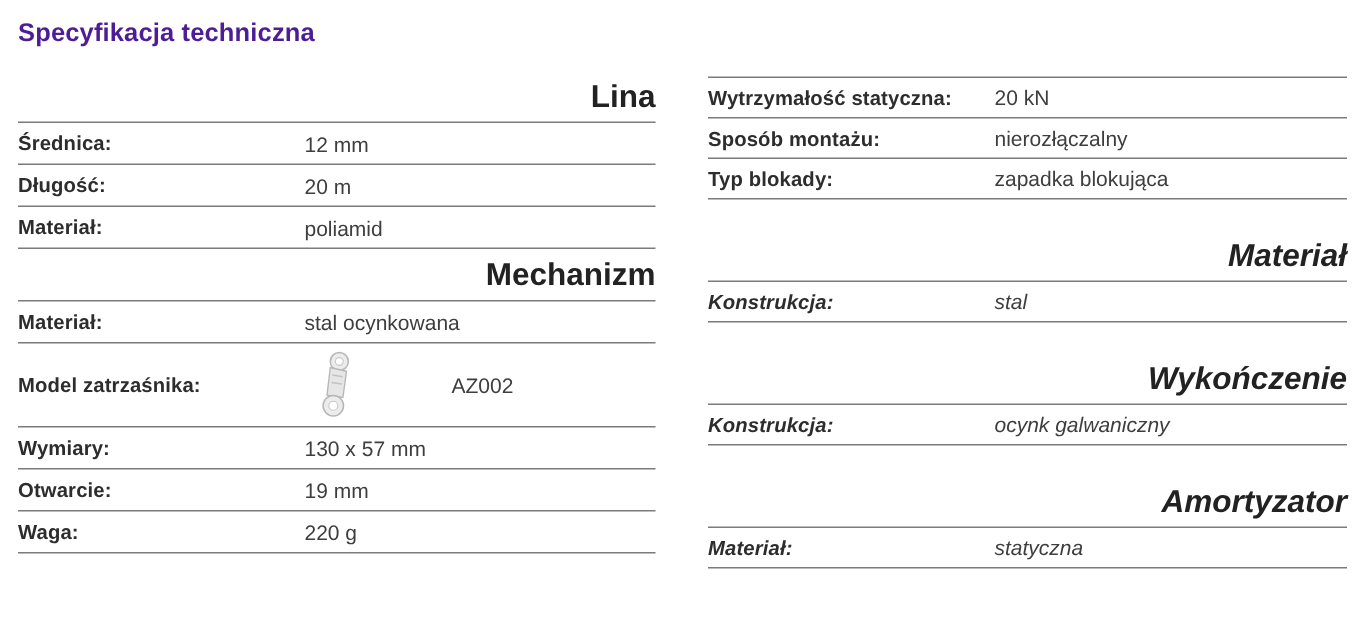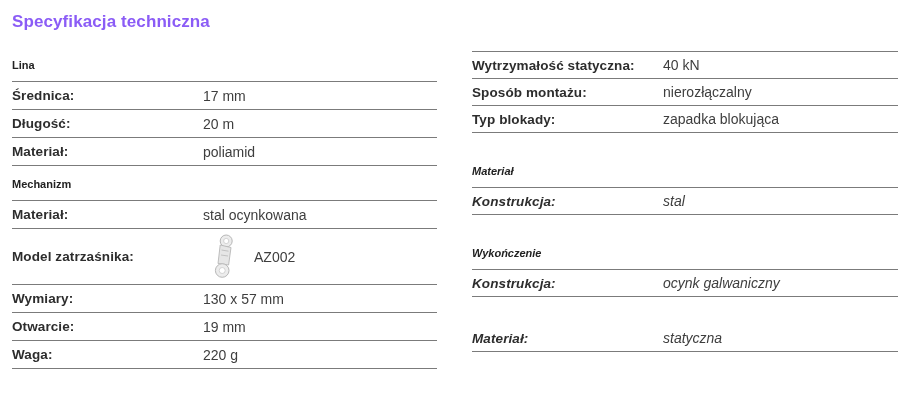--- a/index.html
+++ b/index.html
@@ -7,69 +7,70 @@
   body {
     font-family:"Liberation Sans","DejaVu Sans",sans-serif;
     color:#2d2d2d;
     width:905px; height:415px;
     position:relative;
     overflow:hidden;
   }
   .page { position:absolute; inset:0; background:#fff; }
   .title {
     position:absolute; left:12px; top:12px;
-    font-size:17px; font-weight:700; color:#8b5cf6;
+    font-size:17px; font-weight:700; color:#4c1d95;
     letter-spacing:.1px;
   }
   .col { position:absolute; top:55px; width:425px; }
   .col.left  { left:12px; }
   .col.right { left:472px; top:51px; width:426px; }
   .sec { margin-top:0; }
   .col.left  .sec + .sec { margin-top:8px; }
   .col.right .sec + .sec { margin-top:28px;font-style:italic; }
   .sec-h {
-    font-size:11px; font-weight:700; color:#222;
+    font-size:21px; font-weight:700; color:#222;
     line-height:20px; padding-bottom:6px;
     border-bottom:1px solid #7b7b7b;
+    text-align:right;
   }
   .sec.topline { border-top:1px solid #7b7b7b; }
   .row {
     display:flex; align-items:center;
     min-height:28px;
     border-bottom:1px solid #7b7b7b;
     padding:2px 0;
   }
   .col.right .row { min-height:27px; }
   .row .lbl {
     flex:0 0 191px; width:191px;
     font-size:13.5px; font-weight:700; color:#2d2d2d;
     letter-spacing:.1px;
   }
   .row .val {
     font-size:14px; font-weight:400; color:#3e3e3e;
   }
   .row.tall { min-height:56px; }
-  .val-with-img { display:flex; align-items:center; }
+  .val-with-img { display:flex; align-items:center;gap:47px; }
   .hook-img { margin-left:11px; display:block; }
   .val-after-img { margin-left:20px; font-size:14px; color:#3e3e3e; }
 </style>
 </head>
 <body>
 
 <div class="page">
 
   <h1 class="title">Specyfikacja techniczna</h1>
 
   <div class="col left">
 
     <div class="sec">
       <h2 class="sec-h">Lina</h2>
       <div class="row">
         <span class="lbl">Średnica:</span>
-        <span class="val">17 mm</span>
+        <span class="val">12 mm</span>
       </div>
       <div class="row">
         <span class="lbl">Długość:</span>
         <span class="val">20 m</span>
       </div>
       <div class="row">
         <span class="lbl">Materiał:</span>
         <span class="val">poliamid</span>
       </div>
     </div>
@@ -109,21 +110,21 @@
       </div>
     </div>
 
   </div>
 
   <div class="col right">
 
     <div class="sec topline">
       <div class="row">
         <span class="lbl">Wytrzymałość statyczna:</span>
-        <span class="val">40 kN</span>
+        <span class="val">20 kN</span>
       </div>
       <div class="row">
         <span class="lbl">Sposób montażu:</span>
         <span class="val">nierozłączalny</span>
       </div>
       <div class="row">
         <span class="lbl">Typ blokady:</span>
         <span class="val">zapadka blokująca</span>
       </div>
     </div>
@@ -138,20 +139,21 @@
 
     <div class="sec">
       <h2 class="sec-h">Wykończenie</h2>
       <div class="row">
         <span class="lbl">Konstrukcja:</span>
         <span class="val">ocynk galwaniczny</span>
       </div>
     </div>
 
     <div class="sec">
+      <h2 class="sec-h">Amortyzator</h2>
       <div class="row">
         <span class="lbl">Materiał:</span>
         <span class="val">statyczna</span>
       </div>
     </div>
 
   </div>
 </div>
 
 </body></html>

